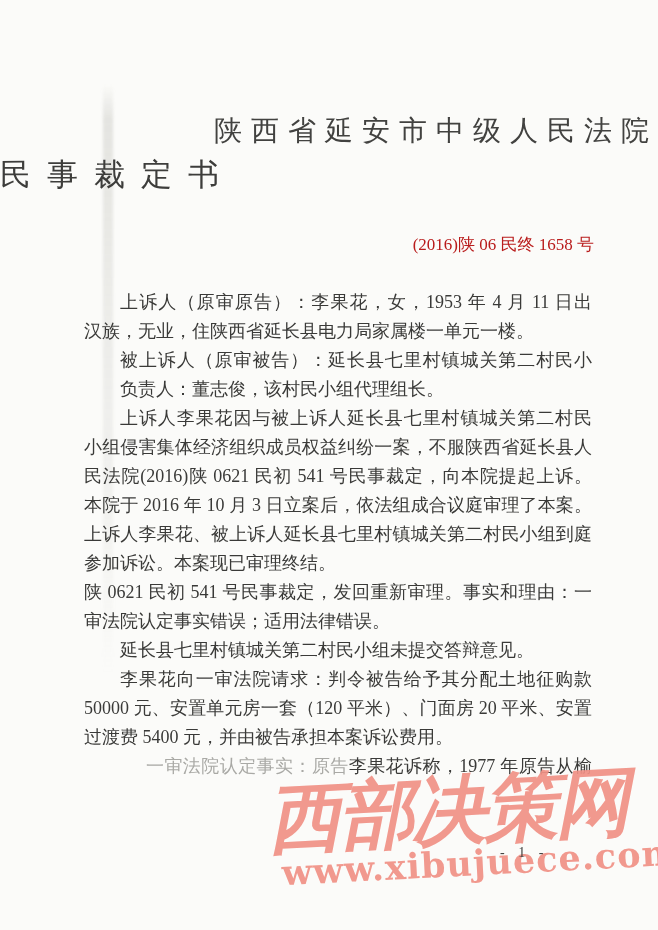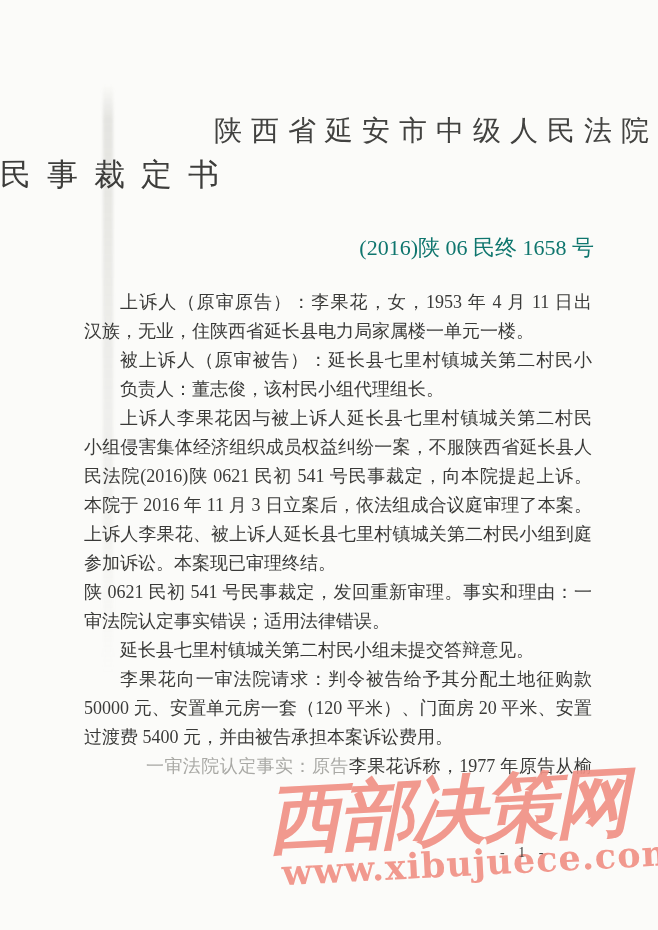--- a/index.html
+++ b/index.html
@@ -53,22 +53,22 @@
     text-align:left;
     font-size:31px;
     font-weight:500;
     letter-spacing:16px;
     color:#3d3d3b;
     white-space:nowrap;
   }
   .case-no{
     position:absolute;
     top:233px;right:64px;
-    font-size:22px;
-    color:#0f766e;
+    font-size:17px;
+    color:#b91c1c;
     white-space:nowrap;
   }
   .doc-body{
     position:absolute;
     left:84px;top:288px;
     width:508px;
     font-size:18px;
     z-index:2;
   }
   .line{
@@ -138,21 +138,21 @@
   <div class="case-no">(2016)陕 06 民终 1658 号</div>
 
   <div class="doc-body">
       <div class="line indent fill">上诉人（原审原告）：李果花，女，1953 年 4 月 11 日出生，</div>
       <div class="line">汉族，无业，住陕西省延长县电力局家属楼一单元一楼。</div>
       <div class="line indent fill">被上诉人（原审被告）：延长县七里村镇城关第二村民小组。</div>
       <div class="line indent">负责人：董志俊，该村民小组代理组长。</div>
       <div class="line indent fill">上诉人李果花因与被上诉人延长县七里村镇城关第二村民</div>
       <div class="line fill">小组侵害集体经济组织成员权益纠纷一案，不服陕西省延长县人</div>
       <div class="line fill">民法院(2016)陕 0621 民初 541 号民事裁定，向本院提起上诉。</div>
-      <div class="line fill">本院于 2016 年 11 月 3 日立案后，依法组成合议庭审理了本案。</div>
+      <div class="line fill">本院于 2016 年 10 月 3 日立案后，依法组成合议庭审理了本案。</div>
       <div class="line fill">上诉人李果花、被上诉人延长县七里村镇城关第二村民小组到庭</div>
       <div class="line">参加诉讼。本案现已审理终结。</div>
       <div class="line fill">陕 0621 民初 541 号民事裁定，发回重新审理。事实和理由：一</div>
       <div class="line">审法院认定事实错误；适用法律错误。</div>
       <div class="line indent">延长县七里村镇城关第二村民小组未提交答辩意见。</div>
       <div class="line indent fill">李果花向一审法院请求：判令被告给予其分配土地征购款</div>
       <div class="line fill">50000 元、安置单元房一套（120 平米）、门面房 20 平米、安置</div>
       <div class="line">过渡费 5400 元，并由被告承担本案诉讼费用。</div>
       <div class="line indent fill"><span class="faded">一审法院认定事实：原告</span>李果花诉称，1977 年原告从榆林</div>
     </div>

